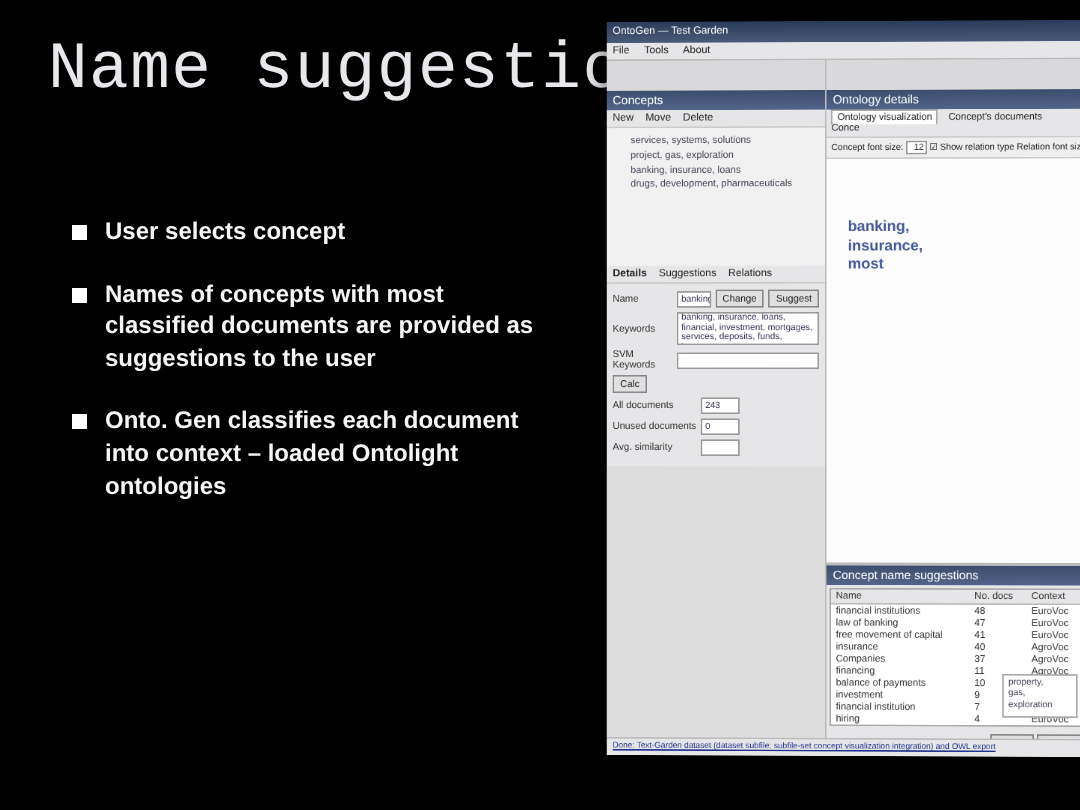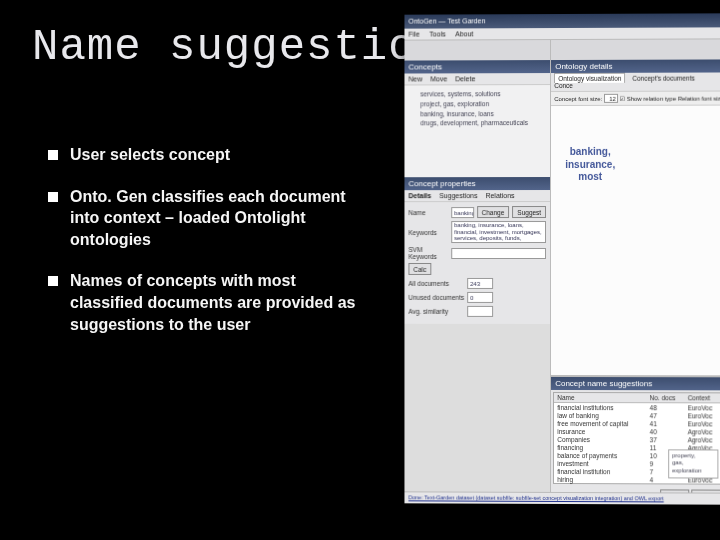--- a/index.html
+++ b/index.html
@@ -193,21 +193,20 @@
   }
   .viz-label {
     position: absolute;
     top: 40px;
     left: 14px;
     font-family: 'Arial';
     color: #44589a;
     font-size: 10px;
     font-weight: bold;
     line-height: 1.25;
-    text-align: center;
   }
   .sugg-panel {
     background: #e6e6e8;
     border-top: 1px solid #bbb;
   }
   .sugg-title {
     background: linear-gradient(#3c4d6e,#52648a);
     color: #fff;
     font-size: 8px;
     padding: 2px 4px;
@@ -266,25 +265,25 @@
 
 <h1 class="slide-title">Name suggestion</h1>
 
 <div class="bullets">
   <div class="bullet">
     <div class="marker"></div>
     <div class="text">User selects concept</div>
   </div>
   <div class="bullet">
     <div class="marker"></div>
-    <div class="text">Onto. Gen classifies each document into context – loaded Ontolight ontologies</div>
+    <div class="text">Names of concepts with most classified documents are provided as suggestions to the user</div>
   </div>
   <div class="bullet">
     <div class="marker"></div>
-    <div class="text">Names of concepts with most classified documents are provided as suggestions to the user</div>
+    <div class="text">Onto. Gen classifies each document into context – loaded Ontolight ontologies</div>
   </div>
 </div>
 
 <div class="app">
   <div class="titlebar">OntoGen — Test Garden</div>
   <div class="menubar">
     <span>File</span>
     <span>Tools</span>
     <span>About</span>
   </div>
@@ -297,21 +296,20 @@
         <span>Move</span>
         <span>Delete</span>
       </div>
       <div class="tree">
         <div class="indent">services, systems, solutions</div>
         <div class="indent">project, gas, exploration</div>
         <div class="indent">banking, insurance, loans</div>
         <div class="indent">drugs, development, pharmaceuticals</div>
       </div>
       <div class="props-area">
-        <div class="props-title">Concept properties</div>
         <div class="tabs">
           <span class="active">Details</span>
           <span>Suggestions</span>
           <span>Relations</span>
         </div>
         <div class="form">
           <div class="form-row">
             <div class="lbl">Name</div>
             <div class="input">banking, insurance, loans</div>
             <div class="btn">Change</div>

